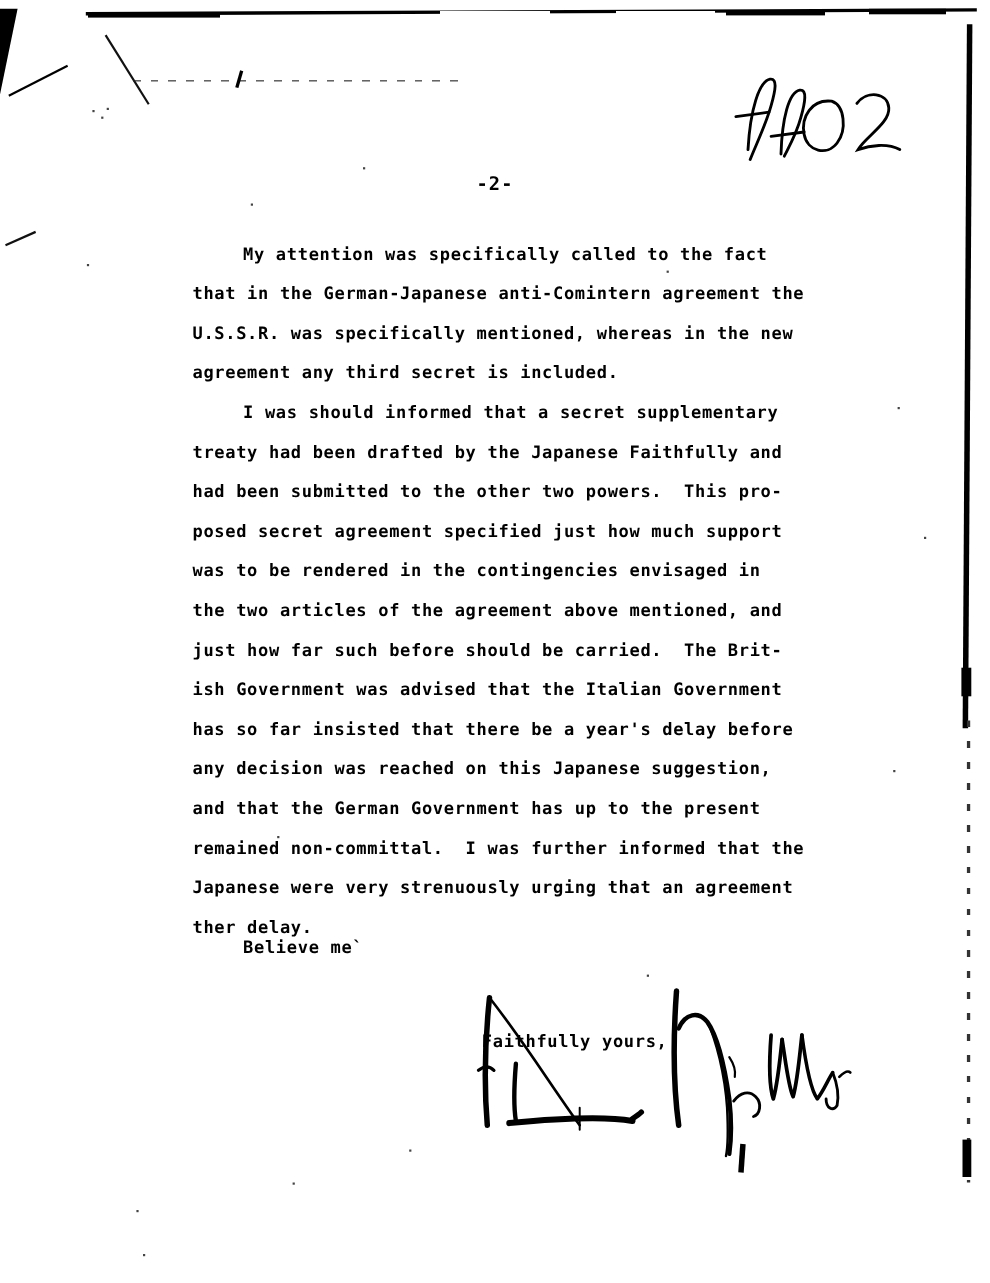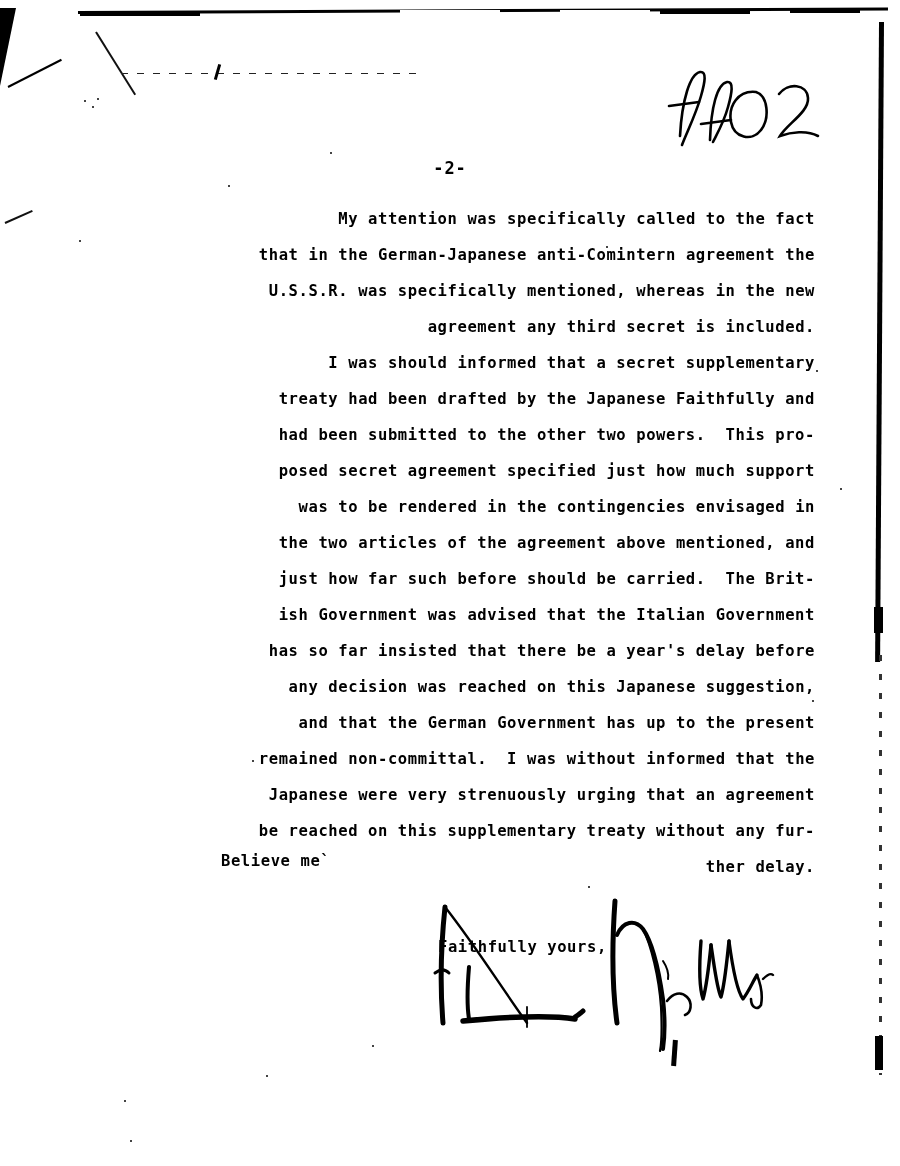--- a/index.html
+++ b/index.html
@@ -183,23 +183,22 @@
     width: 900px;
     text-align: center;
     font-size: 17px;
     font-weight: bold;
     letter-spacing: 1px;
     color: #000;
   }
   .body-block {
     position: absolute;
     left: 175px;
-    top: 201px;
+    top: 213px;
     width: 640px;
-    text-align: right;
   }
   .typed-line {
     font-family: "DejaVu Sans Mono", monospace;
     font-size: 15.5px;
     font-weight: bold;
     line-height: 36px;
     color: #000;
     letter-spacing: 0.6px;
     white-space: pre;
   }
@@ -310,23 +309,22 @@
     <div class="typed-line">treaty had been drafted by the Japanese Faithfully and</div>
     <div class="typed-line">had been submitted to the other two powers.  This pro-</div>
     <div class="typed-line">posed secret agreement specified just how much support</div>
     <div class="typed-line">was to be rendered in the contingencies envisaged in</div>
     <div class="typed-line">the two articles of the agreement above mentioned, and</div>
     <div class="typed-line">just how far such before should be carried.  The Brit-</div>
     <div class="typed-line">ish Government was advised that the Italian Government</div>
     <div class="typed-line">has so far insisted that there be a year's delay before</div>
     <div class="typed-line">any decision was reached on this Japanese suggestion,</div>
     <div class="typed-line">and that the German Government has up to the present</div>
-    <div class="typed-line">remained non-committal.  I was without informed that the</div>
+    <div class="typed-line">remained non-committal.  I was further informed that the</div>
     <div class="typed-line">Japanese were very strenuously urging that an agreement</div>
-    <div class="typed-line">be reached on this supplementary treaty without any fur-</div>
     <div class="typed-line">ther delay.</div>
   </div>
 
   <div class="closing-line">Believe me`</div>
   <div class="signoff-line">Faithfully yours,</div>
 
   <div class="signature">
     <svg viewBox="0 0 400 185" width="400" height="185" aria-hidden="true">
       <g fill="none" stroke="#000" stroke-linecap="round" stroke-linejoin="round">
         <path d="M30 12 C 26 50, 25 92, 28 128" stroke-width="5"></path>

